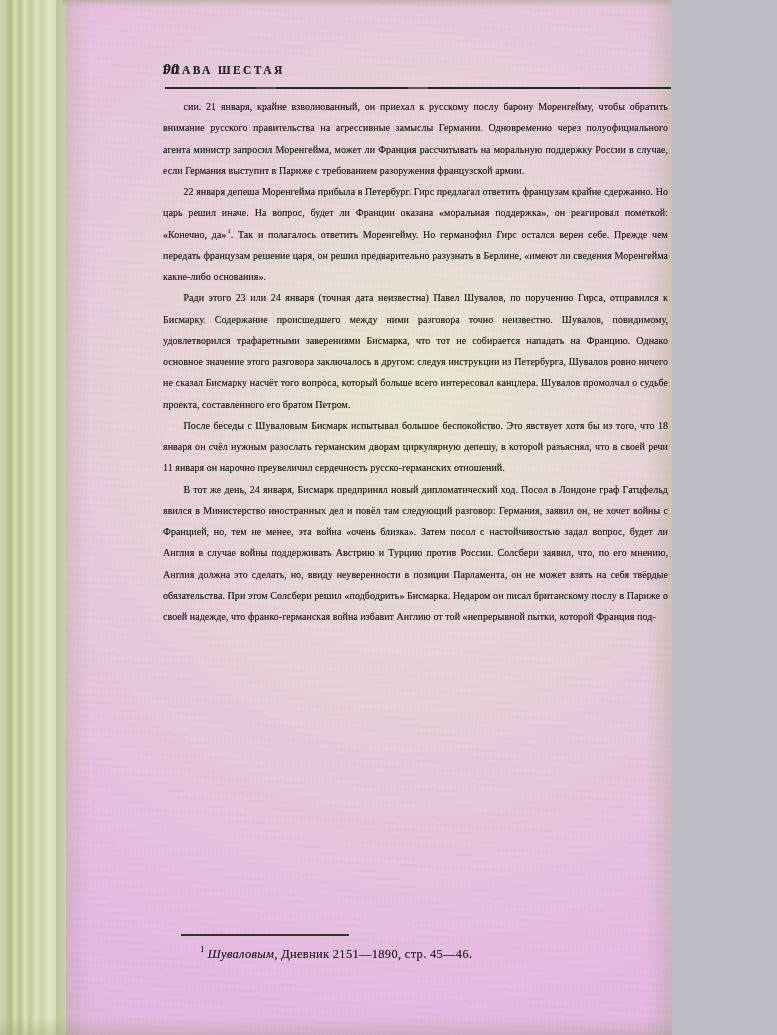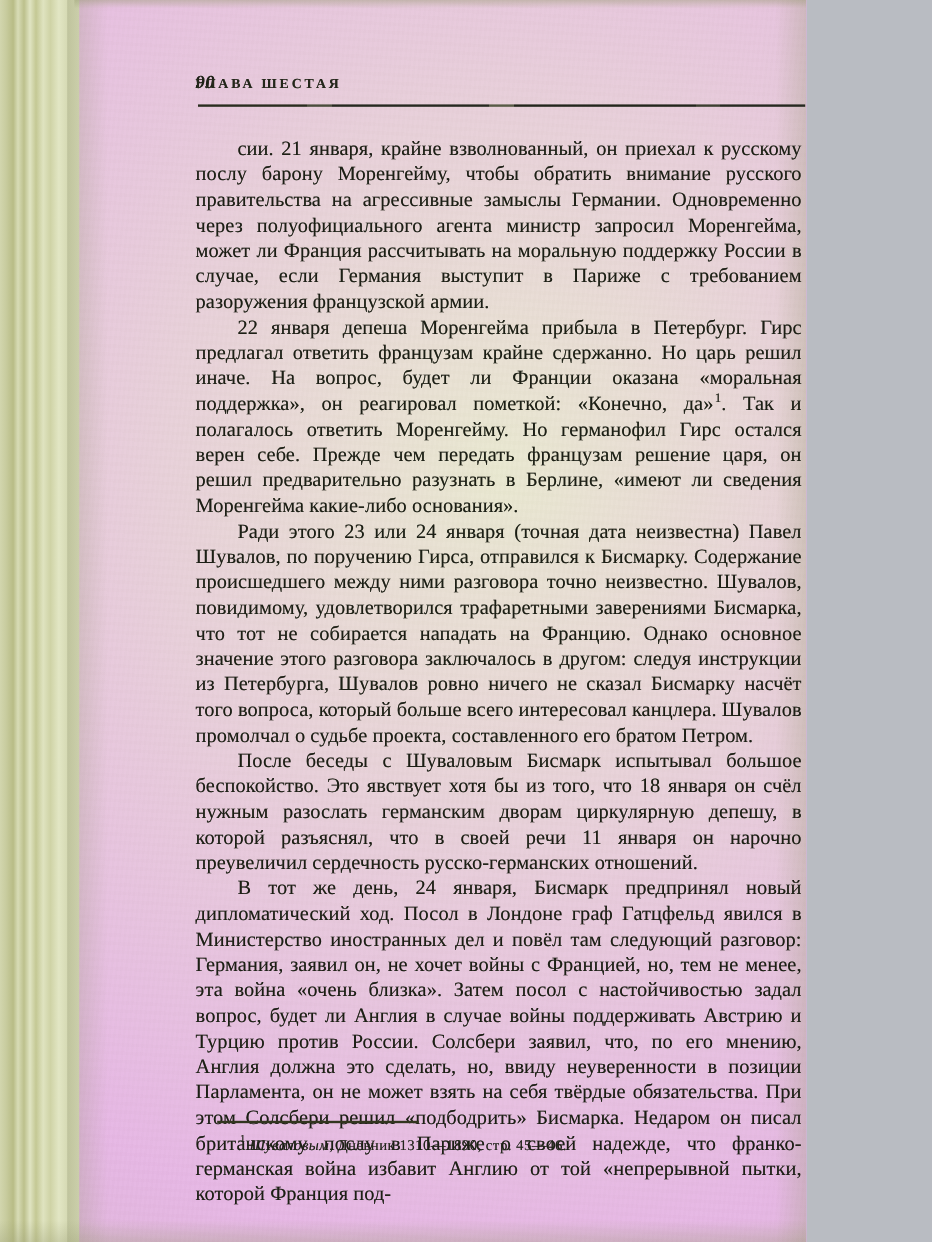--- a/index.html
+++ b/index.html
@@ -127,22 +127,22 @@
     left: 2px; right: -3px;
     top: 27px;
     height: 2px;
     background: linear-gradient(90deg,
       #2a2d1f 0 18%, #4a4d3c 18% 22%, #262920 22% 48%,
       #585b46 48% 52%, #23261c 52% 82%, #3c3f30 82% 86%, #262920 86% 100%);
   }
 
   
   #body-text {
-    margin-top: 27px;
-    font-size: 17px;
+    margin-top: 10px;
+    font-size: 10px;
     line-height: 21.25px;
     text-align: justify;
     text-justify: inter-word;
     letter-spacing: .05px;
     color: #1c1f15;
   }
   #body-text p {
     margin: 0;
     text-indent: 2.05em;
   }
@@ -216,17 +216,17 @@
       <p>Ради этого 23 или 24 января (точная дата неизвестна) Павел Шувалов, по поручению Гирса, отправился к Бисмарку. Содержание происшедшего между ними разговора точно неизвестно. Шувалов, повидимому, удовлетворился трафаретными заверениями Бисмарка, что тот не собирается нападать на Францию. Однако основное значение этого разговора заключалось в другом: следуя инструкции из Петербурга, Шувалов ровно ничего не сказал Бисмарку насчёт того вопроса, который больше всего интересовал канцлера. Шувалов промолчал о судьбе проекта, составленного его братом Петром.</p>
       <p>После беседы с Шуваловым Бисмарк испытывал большое беспокойство. Это явствует хотя бы из того, что 18 января он счёл нужным разослать германским дворам циркулярную депешу, в которой разъяснял, что в своей речи 11 января он нарочно преувеличил сердечность русско-германских отношений.</p>
       <p>В тот же день, 24 января, Бисмарк предпринял новый дипломатический ход. Посол в Лондоне граф Гатцфельд явился в Министерство иностранных дел и повёл там следующий разговор: Германия, заявил он, не хочет войны с Францией, но, тем не менее, эта война «очень близка». Затем посол с настойчивостью задал вопрос, будет ли Англия в случае войны поддерживать Австрию и Турцию против России. Солсбери заявил, что, по его мнению, Англия должна это сделать, но, ввиду неуверенности в позиции Парламента, он не может взять на себя твёрдые обязательства. При этом Солсбери решил «подбодрить» Бисмарка. Недаром он писал британскому послу в Париже о своей надежде, что франко-германская война избавит Англию от той «непрерывной пытки, которой Франция под-</p>
     </div>
 
   </div>
 
   <div id="footnote-block">
     <div id="footnote-rule"></div>
     <div id="footnote-text">
-      <span class="fn-mark">1</span><span class="author">Шуваловым</span><span>, Дневник 1310—1890, стр. 45—46.</span>
+      <span class="fn-mark">1</span><span class="author">Шуваловым</span><span>, Дневник 2151—1890, стр. 45—46.</span>
     </div>
   </div>
 
 </div>
 
 </body></html>

